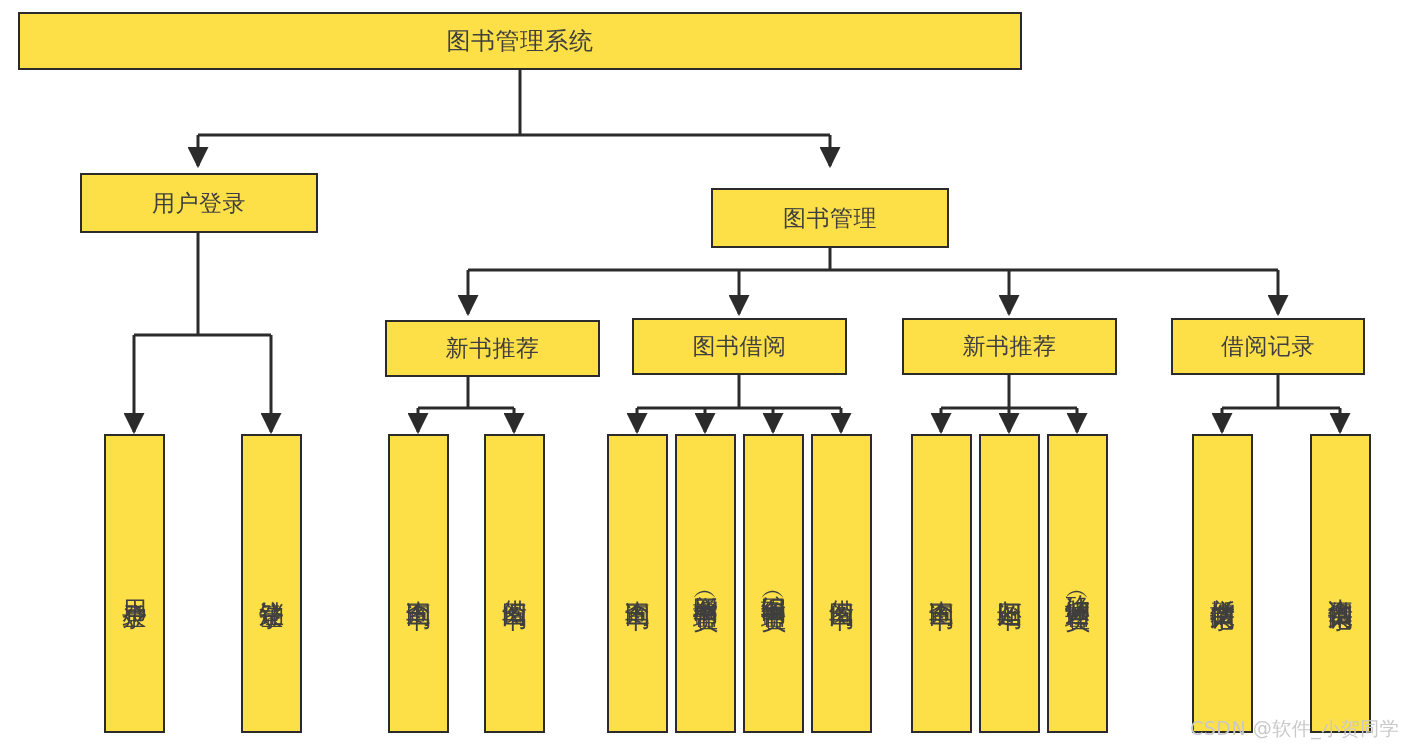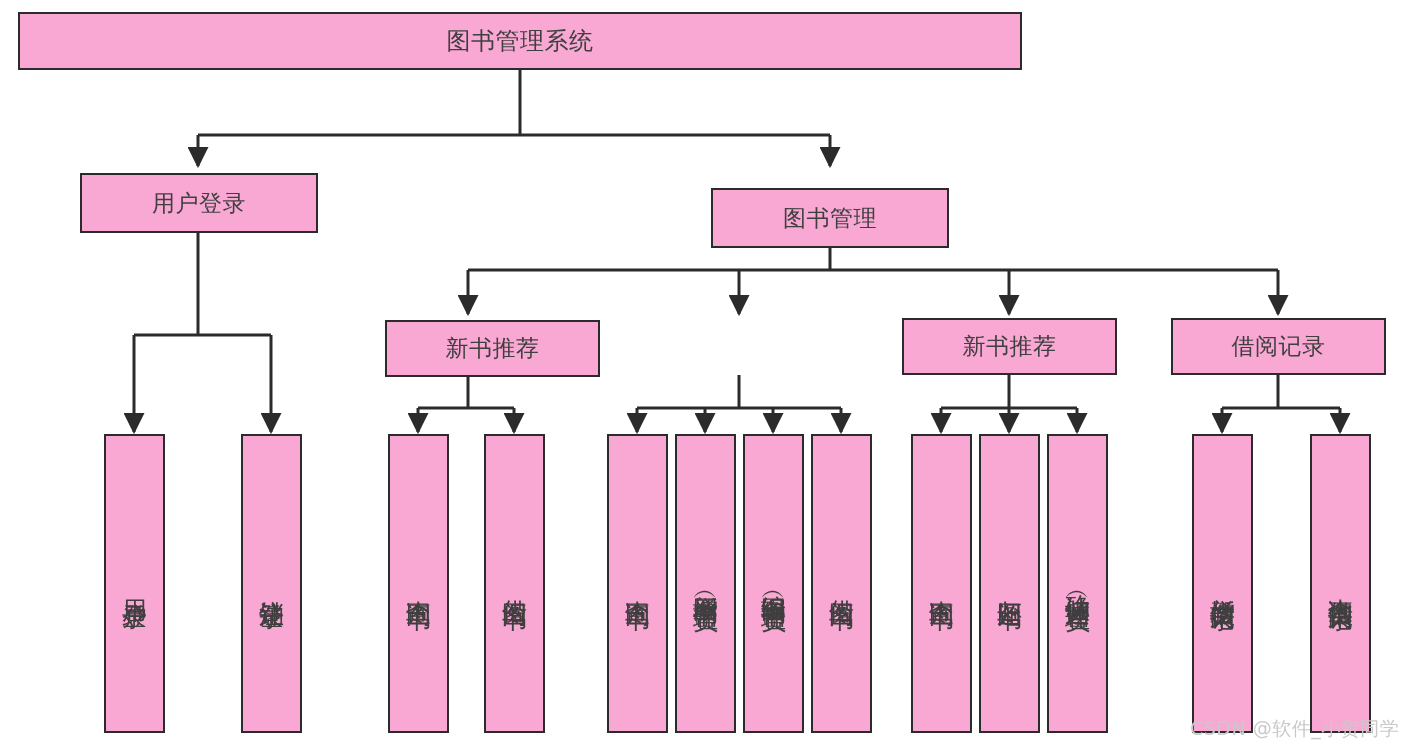--- a/index.html
+++ b/index.html
@@ -22,21 +22,21 @@
     left: 0;
     top: 0;
     width: 1405px;
     height: 747px;
     pointer-events: none;
   }
   .node {
     position: absolute;
     box-sizing: border-box;
     border: 2.5px solid #2b2b2b;
-    background: #f9a8d4;
+    background: #fde047;
     display: flex;
     align-items: center;
     justify-content: center;
     color: #3a3a3a;
   }
   .node .lbl {
     display: block;
     text-align: center;
     line-height: 1.0;
     color: #3f3f3f;
@@ -133,24 +133,27 @@
   <div class="node h" style="left:80px; top:173px; width:238px; height:60px;">
     <span class="lbl">用户登录</span>
   </div>
   <div class="node h" style="left:711px; top:188px; width:238px; height:60px;">
     <span class="lbl">图书管理</span>
   </div>
 
   <div class="node h" style="left:361px; top:320px; width:215px; height:57px;margin-left:24px;">
     <span class="lbl">新书推荐</span>
   </div>
+  <div class="node h" style="left:632px; top:318px; width:215px; height:57px;">
+    <span class="lbl">图书借阅</span>
+  </div>
   <div class="node h" style="left:902px; top:318px; width:215px; height:57px;">
     <span class="lbl">新书推荐</span>
   </div>
-  <div class="node h" style="left:1171px; top:318px; width:215px; height:57px;">
+  <div class="node h" style="left:1171px; top:318px; width:194px; height:57px;">
     <span class="lbl">借阅记录</span>
   </div>
 
   <div class="node v" style="left:104px; top:434px; width:61px; height:299px;">
     <span class="lbl">用户登录</span>
   </div>
   <div class="node v" style="left:241px; top:434px; width:61px; height:299px;">
     <span class="lbl">注销登录</span>
   </div>
 

